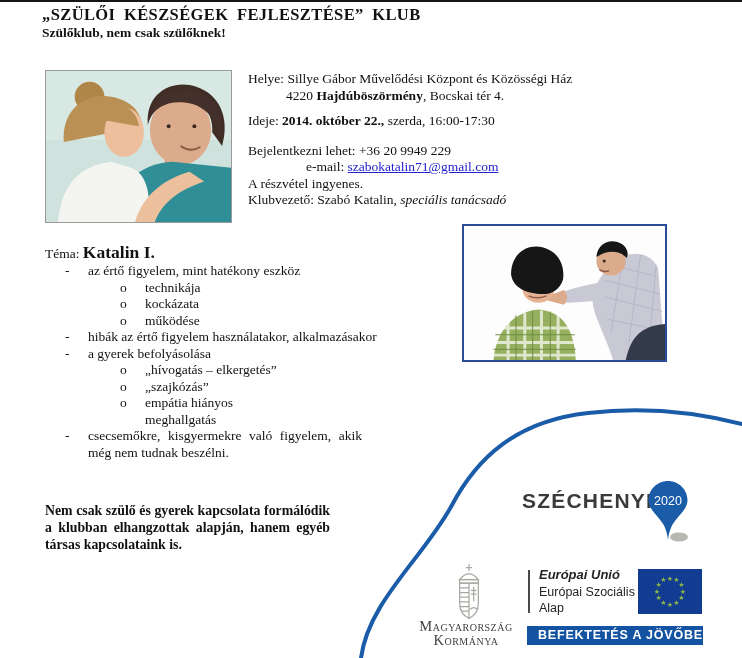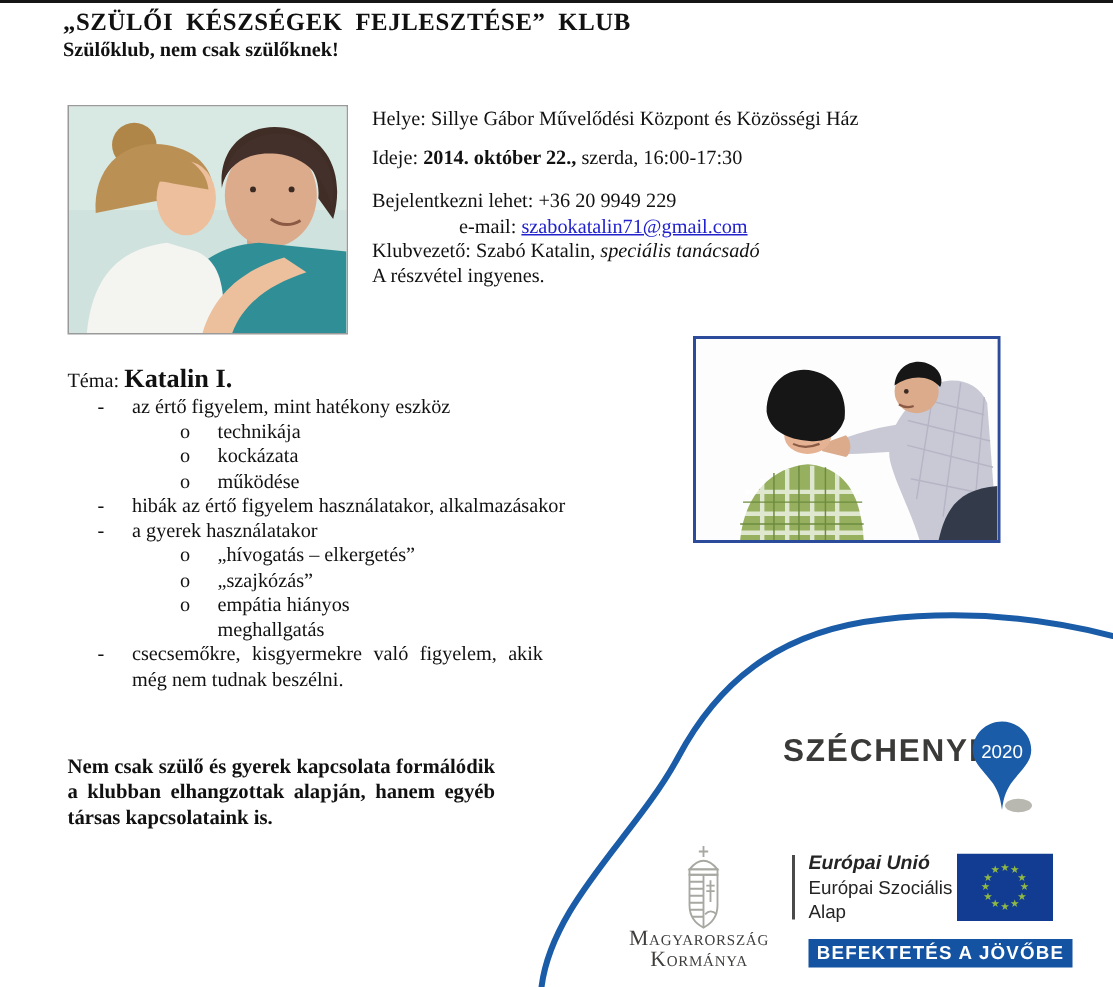--- a/index.html
+++ b/index.html
@@ -48,21 +48,21 @@
   .govname{position:absolute;left:396px;top:620px;width:140px;text-align:center;
            font-variant:small-caps;font-size:14.5px;line-height:13.5px;color:#3f3e3c;letter-spacing:.5px;}
 
   .eurule{position:absolute;left:528px;top:570px;width:2px;height:43px;background:#4a4a4a;}
   .eutext{position:absolute;left:539px;top:567px;font-family:"Liberation Sans",sans-serif;
           color:#242424;line-height:16.5px;font-size:12.5px;}
   .eutext .b{font-size:13px;font-weight:bold;font-style:italic;}
   .euflag{position:absolute;left:638px;top:569px;width:64px;height:45px;}
   .banner{position:absolute;left:527px;top:626px;width:176px;height:19px;background:#1353A2;
           color:#fff;font-family:"Liberation Sans",sans-serif;font-size:12.5px;font-weight:bold;
-          letter-spacing:.8px;text-align:center;line-height:19px;margin-left:12px;}
+          letter-spacing:.8px;text-align:right;line-height:19px;}
 </style>
 </head>
 <body>
 
 <div class="page">
   <div class="topline"></div>
 
   <h1 class="title">„SZÜLŐI KÉSZSÉGEK FEJLESZTÉSE” KLUB</h1>
   <h2 class="subtitle">Szülőklub, nem csak szülőknek!</h2>
 
@@ -84,27 +84,28 @@
       <path d="M18 72 C16 38 40 22 66 26 C88 30 99 44 97 62 L58 64 Z" fill="#bb9055"></path>
       <ellipse cx="79" cy="62" rx="20" ry="25" fill="#edbf9c"></ellipse>
       <path d="M20 64 C22 40 42 28 64 30 C82 33 93 44 94 56 L70 52 C54 48 36 52 20 64 Z" fill="#bb9055"></path>
       <path d="M12 153 C16 112 36 96 66 92 L86 98 C100 104 106 118 104 153 Z" fill="#f4f4f1"></path>
       <path d="M90 153 C98 126 118 110 145 102 L160 112 C136 120 118 132 110 153 Z" fill="#ecbf9d"></path>
     </svg>
   </div>
 
   <div class="info">
     <div><span>Helye: </span><span>Sillye Gábor Művelődési Központ és Közösségi Ház</span></div>
+    <div class="indent1"><span>4220 </span><b>Hajdúböszörmény</b><span>, Bocskai tér 4.</span></div>
     <div class="sp"></div>
     <div><span>Ideje: </span><b>2014. október 22.,</b><span> szerda, 16:00-17:30</span></div>
     <div class="sp2"></div>
     <div>Bejelentkezni lehet: +36 20 9949 229</div>
     <div class="indent2"><span>e-mail: </span><a href="#">szabokatalin71@gmail.com</a></div>
+    <div>A részvétel ingyenes.</div>
     <div><span>Klubvezető: Szabó Katalin, </span><span class="it">speciális tanácsadó</span></div>
-    <div>A részvétel ingyenes.</div>
   </div>
 
   <div class="topic"><span>Téma: </span><b>Katalin I.</b></div>
 
   <div class="agenda">
     <div class="li l1">
         <span class="m">-</span>
         <span class="t">az értő figyelem, mint hatékony eszköz</span>
       </div>
     <div class="li l2">
@@ -118,21 +119,21 @@
     <div class="li l2">
         <span class="m">o</span>
         <span class="t">működése</span>
       </div>
     <div class="li l1">
         <span class="m">-</span>
         <span class="t">hibák az értő figyelem használatakor, alkalmazásakor</span>
       </div>
     <div class="li l1">
         <span class="m">-</span>
-        <span class="t">a gyerek használatakor</span>
+        <span class="t">a gyerek befolyásolása</span>
       </div>
     <div class="li l2">
         <span class="m">o</span>
         <span class="t">„hívogatás – elkergetés”</span>
       </div>
     <div class="li l2">
         <span class="m">o</span>
         <span class="t">„szajkózás”</span>
       </div>
     <div class="li l2 narrow">

